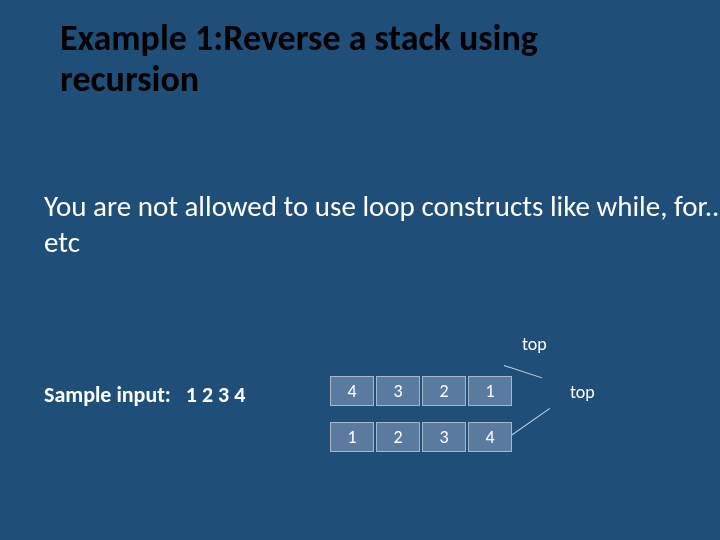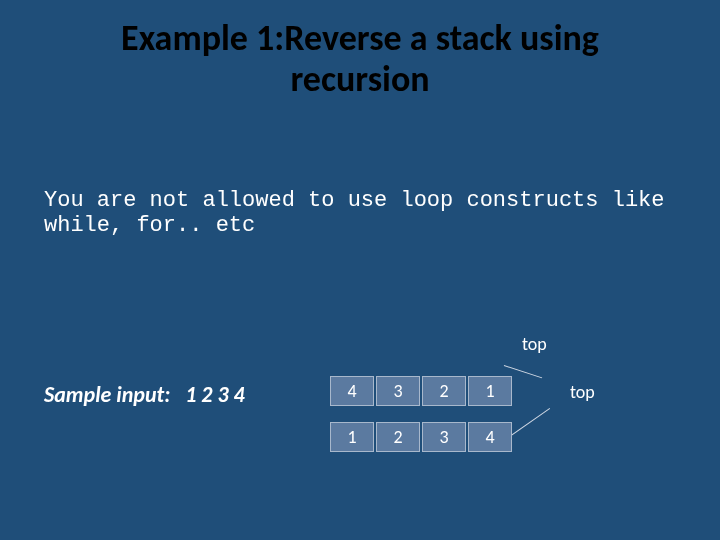--- a/index.html
+++ b/index.html
@@ -8,41 +8,39 @@
     height: 540px;
     background: #1f4e79;
     font-family: Calibri, Arial, sans-serif;
     position: relative;
     overflow: hidden;
   }
   .title {
     color: #000;
     font-size: 36px;
     font-weight: bold;
-    text-align: center;
+    text-align: left;
     padding: 18px 60px 0 60px;
     line-height: 1.15;
   }
   .constraint {
     color: #fff;
-    font-size: 22px;
+    font-size: 29px;
     position: absolute;
     top: 188px;
     left: 44px;
-    font-family: Liberation Mono, monospace;
   }
   .sample-block {
     position: absolute;
     top: 380px;
     left: 44px;
     color: #fff;
     font-size: 22px;
     font-weight: bold;
     line-height: 1.4;
-    font-style: italic;
   }
   .sample-line { white-space: pre; }
   .stack-area {
     position: absolute;
     top: 376px;
     left: 330px;
   }
   .stack-row {
     display: flex;
     margin-bottom: 16px;

